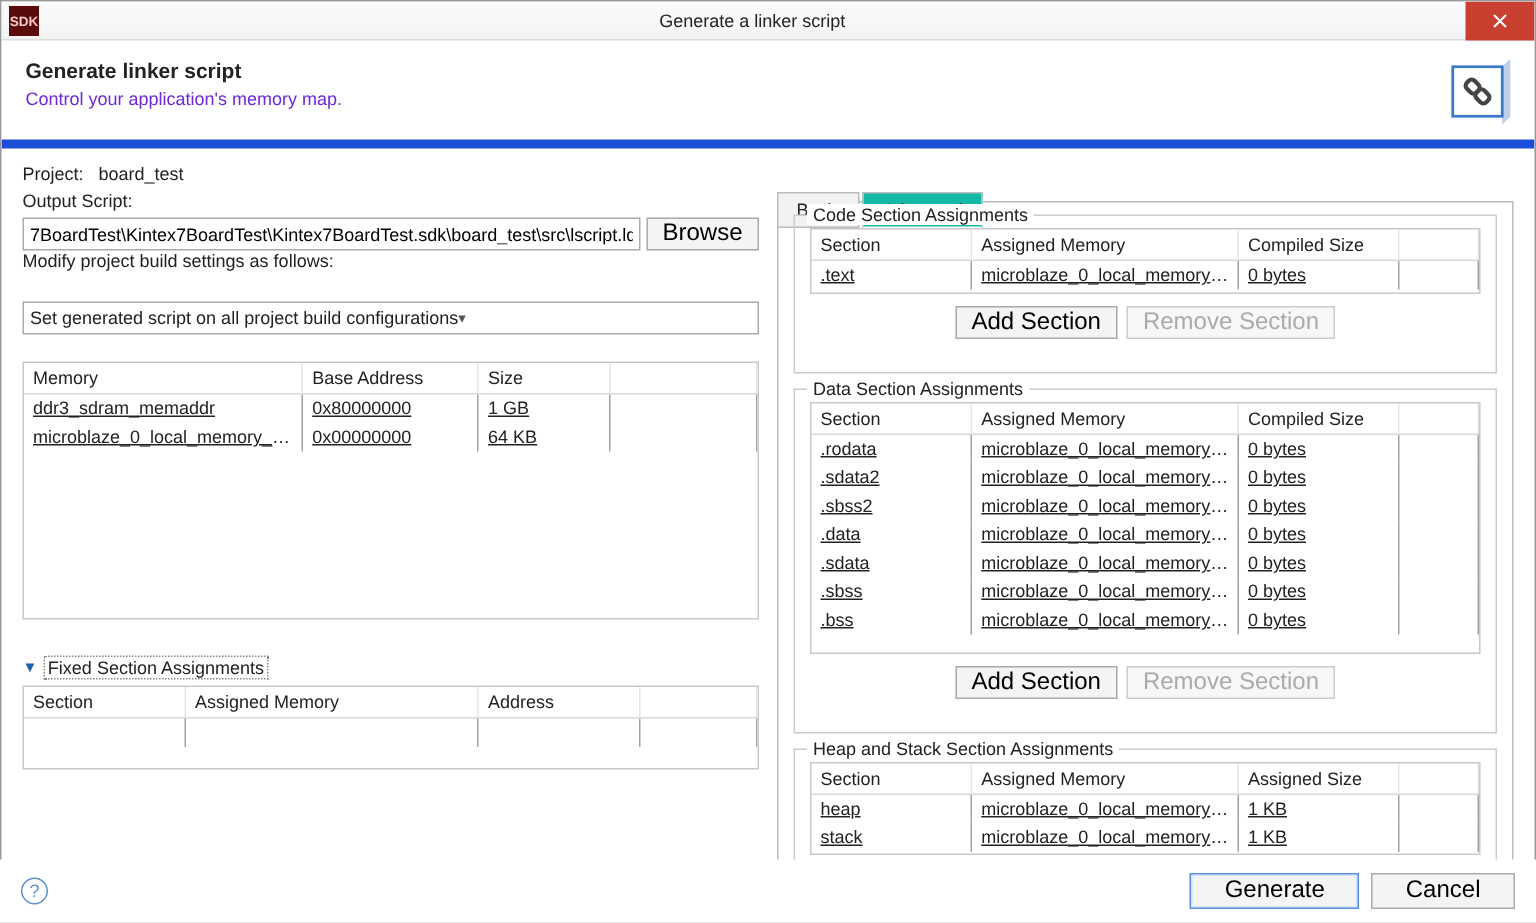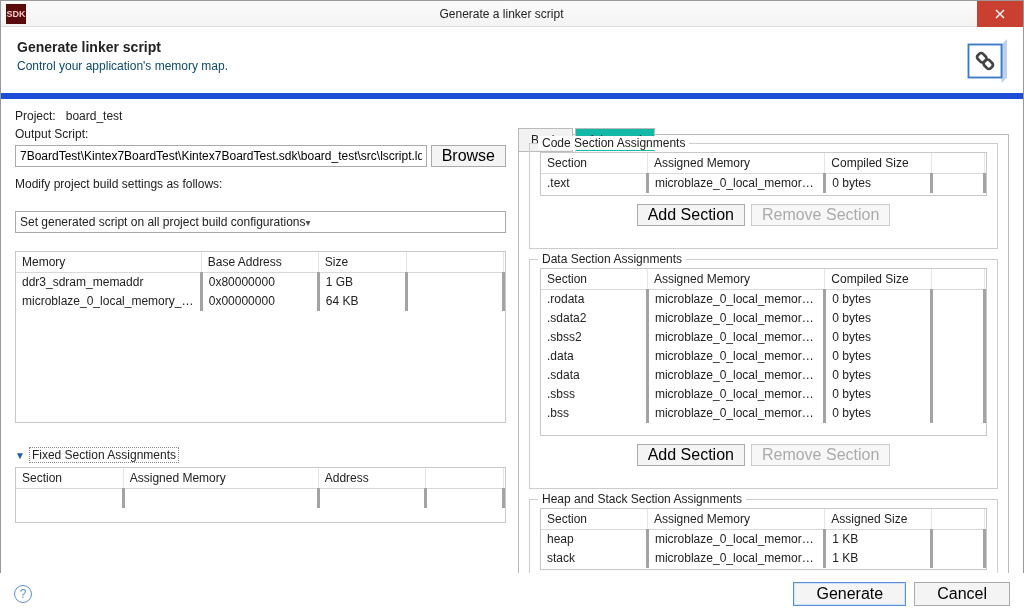--- a/index.html
+++ b/index.html
@@ -47,40 +47,40 @@
   
   .header {
     padding: 12px 16px 10px 16px;
     display: flex;
     justify-content: space-between;
     align-items: flex-start;
     background: #fff;
     border-bottom: 6px solid #1d4ed8;
   }
   .header h1 { font-size: 14px; font-weight: bold; margin-bottom: 4px; }
-  .header .sub { color: #0c4a6e; }
+  .header .sub { color: #6d28d9; }
   .header-icon {
     width: 44px; height: 44px;
     position: relative;
   }
   .header-icon svg { width: 44px; height: 44px; }
 
   
   .main {
     display: flex;
     padding: 10px 14px 0 14px;
     gap: 12px;
     height: calc(100% - 26px - 58px - 42px);
   }
   .col-left, .col-right { flex: 1; }
   .col-left { min-width: 480px; }
   .col-right { min-width: 480px; }
 
   .form-line { margin-bottom: 4px; }
-  .output-row { display: flex; gap: 4px; align-items: flex-start; margin-bottom: 10px; margin-top:2px;}
+  .output-row { display: flex; gap: 4px; align-items: flex-start; margin-top:2px;}
   .output-row input {
     flex:1; height: 22px; padding: 2px 4px;
     border: 1px solid #aaa; font-family: inherit; font-size: 12px;
   }
   .btn {
     height: 22px;
     padding: 0 10px;
     background: #f4f4f4;
     border: 1px solid #aaa;
     font-family: inherit; font-size: 16px;
@@ -118,24 +118,25 @@
     background: #fff;
     border-bottom: 1px solid #d8d8d8;
     border-right: 1px solid #e5e5e5;
     font-size: 12px;
     white-space: nowrap;
     overflow: hidden;
     text-overflow: ellipsis;
   }
   tbody td {
     padding: 2px 6px;
-    border-right: 3px solid #a3a3a3;
+    border-right: 1px solid #a3a3a3;
     font-size: 12px;
     white-space: nowrap; overflow: hidden; text-overflow: ellipsis;
     height: 19px;
+    text-decoration: underline;
   }
   tbody tr:nth-child(even.alt) td { background:#f8f8f8; }
 
   
   .expander {
     display: flex; align-items: center; gap: 4px;
     margin-top: 24px; margin-bottom: 4px;
     cursor: pointer;
   }
   .expander .arrow { color: #2060b0; font-size: 10px; }

